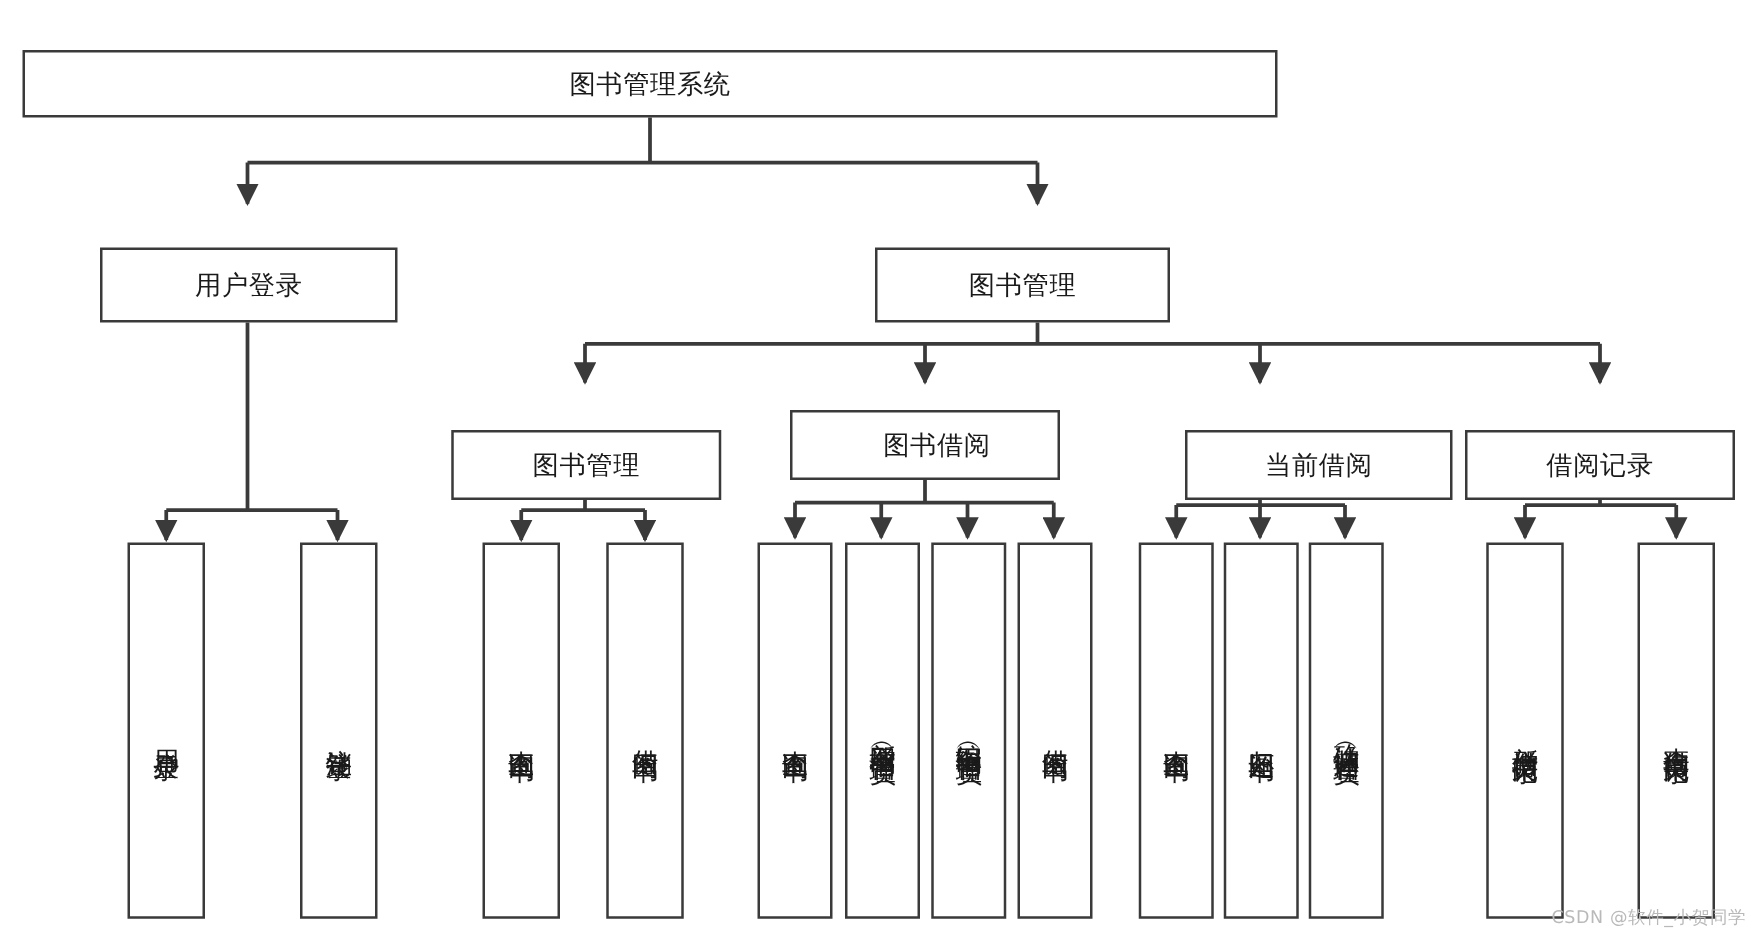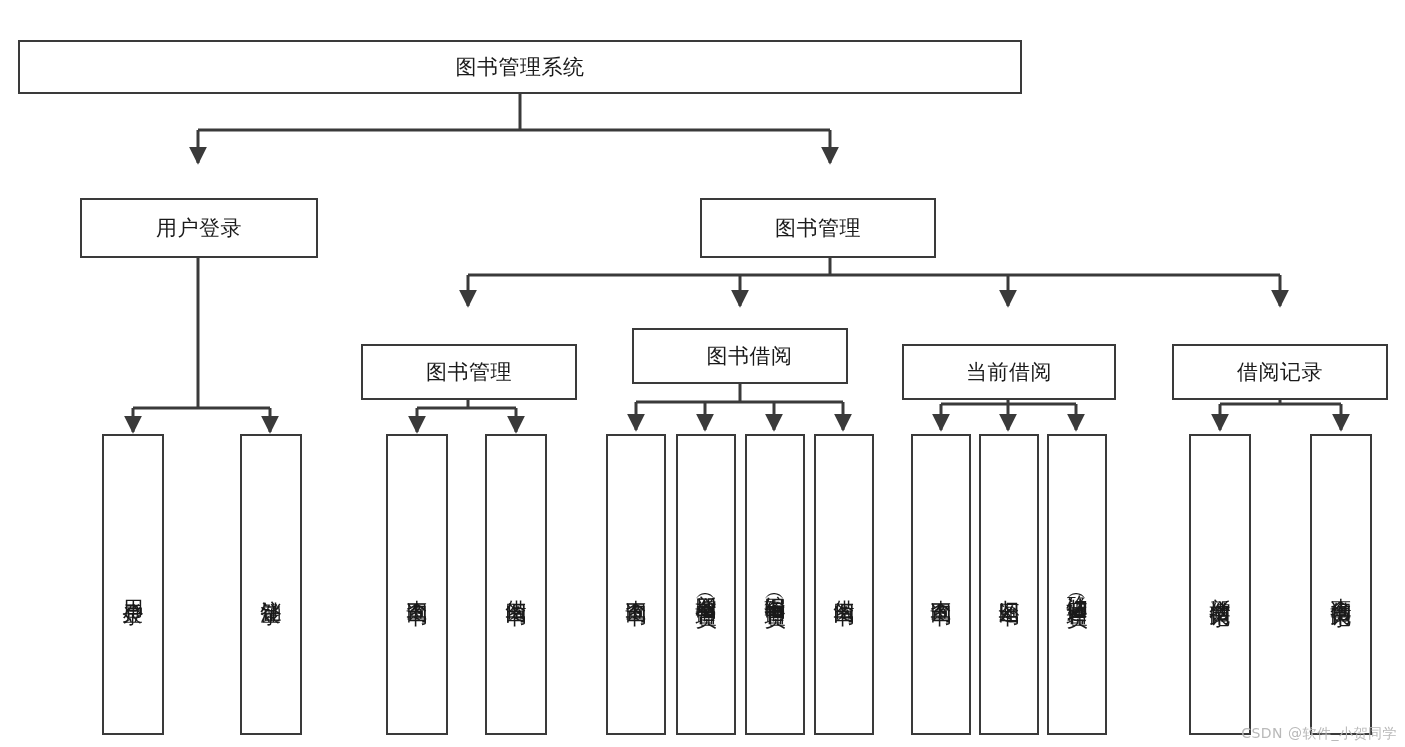--- a/index.html
+++ b/index.html
@@ -133,21 +133,21 @@
   </div>
 
   <div class="node horiz" style="left:361px; top:318px; width:216px; height:56px;">
     <span>图书管理</span>
   </div>
 
   <div class="node horiz" style="left:632px; top:302px; width:216px; height:56px;padding-left:19px;">
     <span>图书借阅</span>
   </div>
 
-  <div class="node horiz" style="left:902px; top:318px; width:214px; height:56px;">
+  <div class="node horiz" style="left:948px; top:318px; width:214px; height:56px;">
     <span>当前借阅</span>
   </div>
 
   <div class="node horiz" style="left:1172px; top:318px; width:216px; height:56px;font-family:Liberation Serif, serif;">
     <span>借阅记录</span>
   </div>
 
   <div class="node vert" style="left:102px; top:434px; width:62px; height:301px;">
     <span class="vtext">用户登录</span>
   </div>

